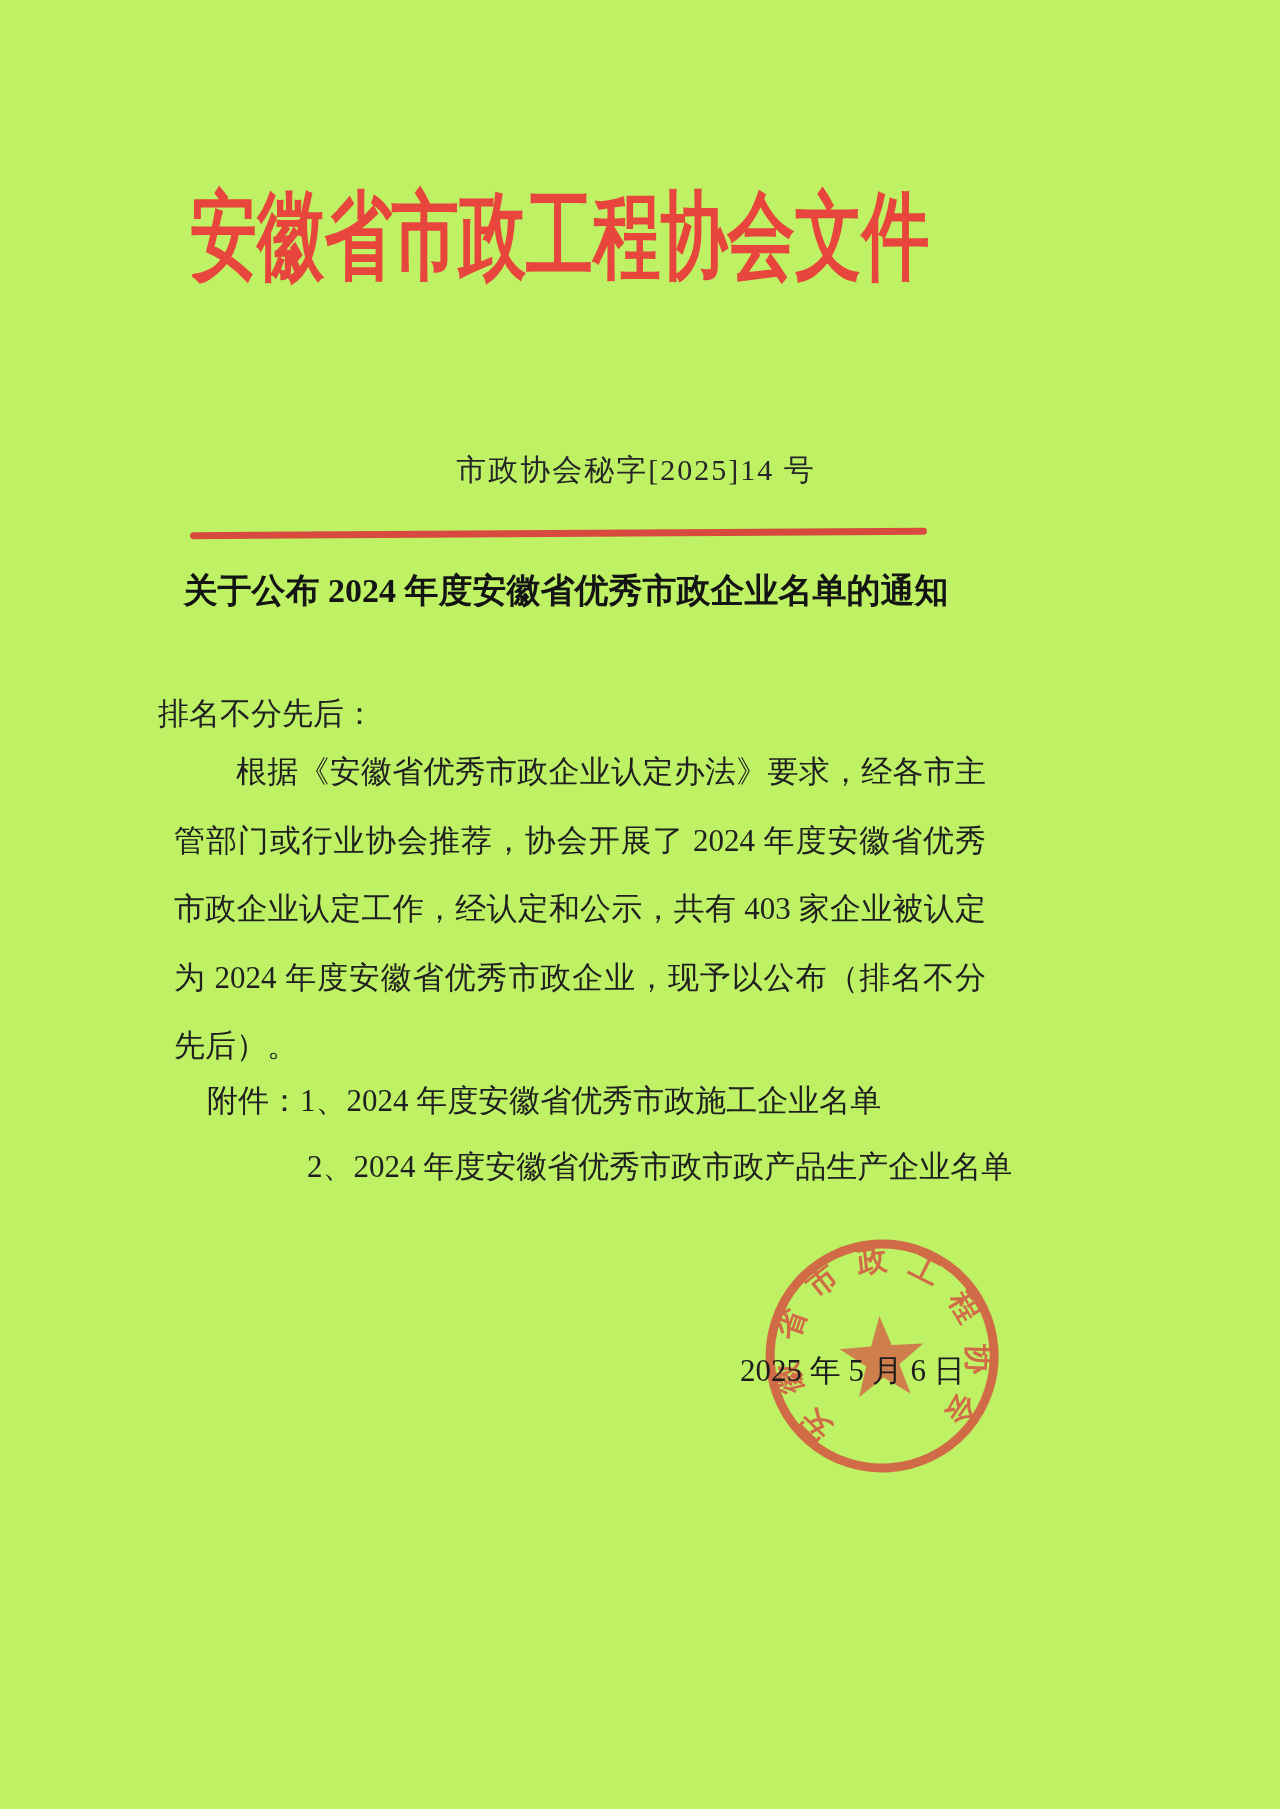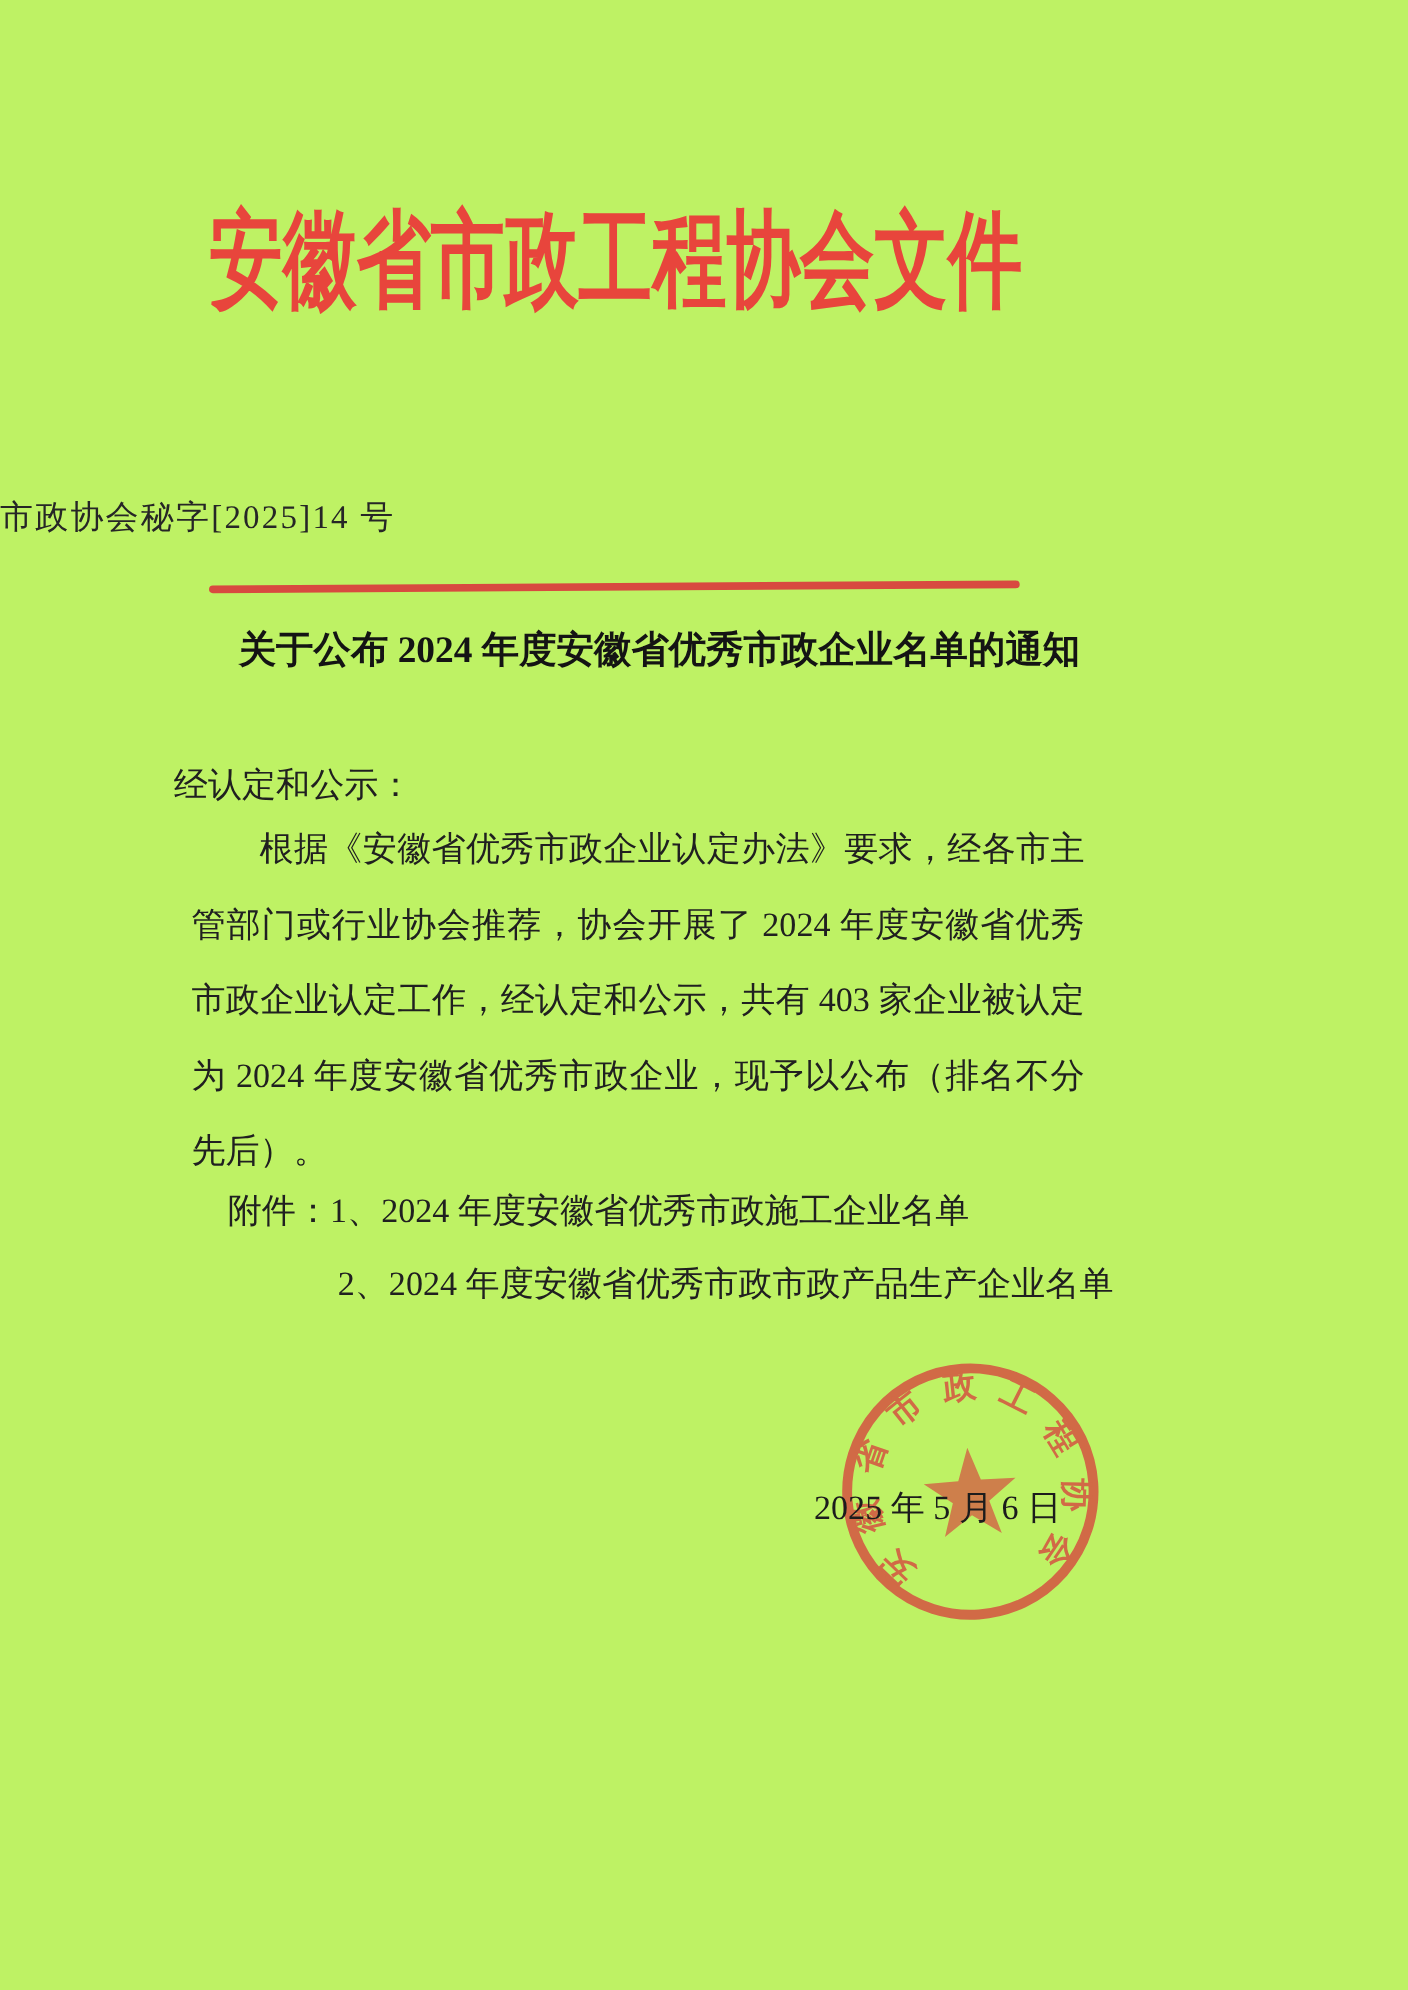--- a/index.html
+++ b/index.html
@@ -30,20 +30,21 @@
     transform: scaleX(0.70);
     transform-origin: left top;
     line-height: 130px;
   }
   
   .doc-number {
     position: absolute;
     left: 0;
     top: 450px;
     width: 1272px;
+    text-align: center;
     font-size: 30px;
     color: #262626;
     letter-spacing: 2px;
   }
   
   .red-rule {
     position: absolute;
     left: 190px;
     top: 530px;
     width: 737px;
@@ -51,21 +52,21 @@
     background: #d84a40;
     border-radius: 4px;
     transform: rotate(-0.35deg);
   }
   
   .notice-title {
     position: absolute;
     left: 150px;
     top: 568px;
     width: 832px;
-    text-align: right;
+    text-align: center;
     font-size: 34px;
     font-weight: 700;
     color: #141414;
     white-space: nowrap;
   }
   
   .salutation {
     position: absolute;
     left: 158px;
     top: 680px;
@@ -132,21 +133,21 @@
 <div class="page">
 
   <div class="org-header">安徽省市政工程协会文件</div>
 
   <div class="doc-number">市政协会秘字[2025]14 号</div>
 
   <div class="red-rule"></div>
 
   <div class="notice-title">关于公布 2024 年度安徽省优秀市政企业名单的通知</div>
 
-  <div class="salutation">经认定和公示：</div>
+  <div class="salutation">排名不分先后：</div>
 
   <div class="body-paragraph">根据《安徽省优秀市政企业认定办法》要求，经各市主管部门或行业协会推荐，协会开展了 2024 年度安徽省优秀市政企业认定工作，经认定和公示，共有 403 家企业被认定为 2024 年度安徽省优秀市政企业，现予以公布（排名不分先后）。</div>
 
   <div class="attachments">
     <div class="attachment-line1"><span>附件：</span><span>1、2024 年度安徽省优秀市政施工企业名单</span></div>
     <div class="attachment-line2">2、2024 年度安徽省优秀市政市政产品生产企业名单</div>
   </div>
 
   <div class="seal">
     <svg width="248" height="248" viewBox="0 0 248 248">

